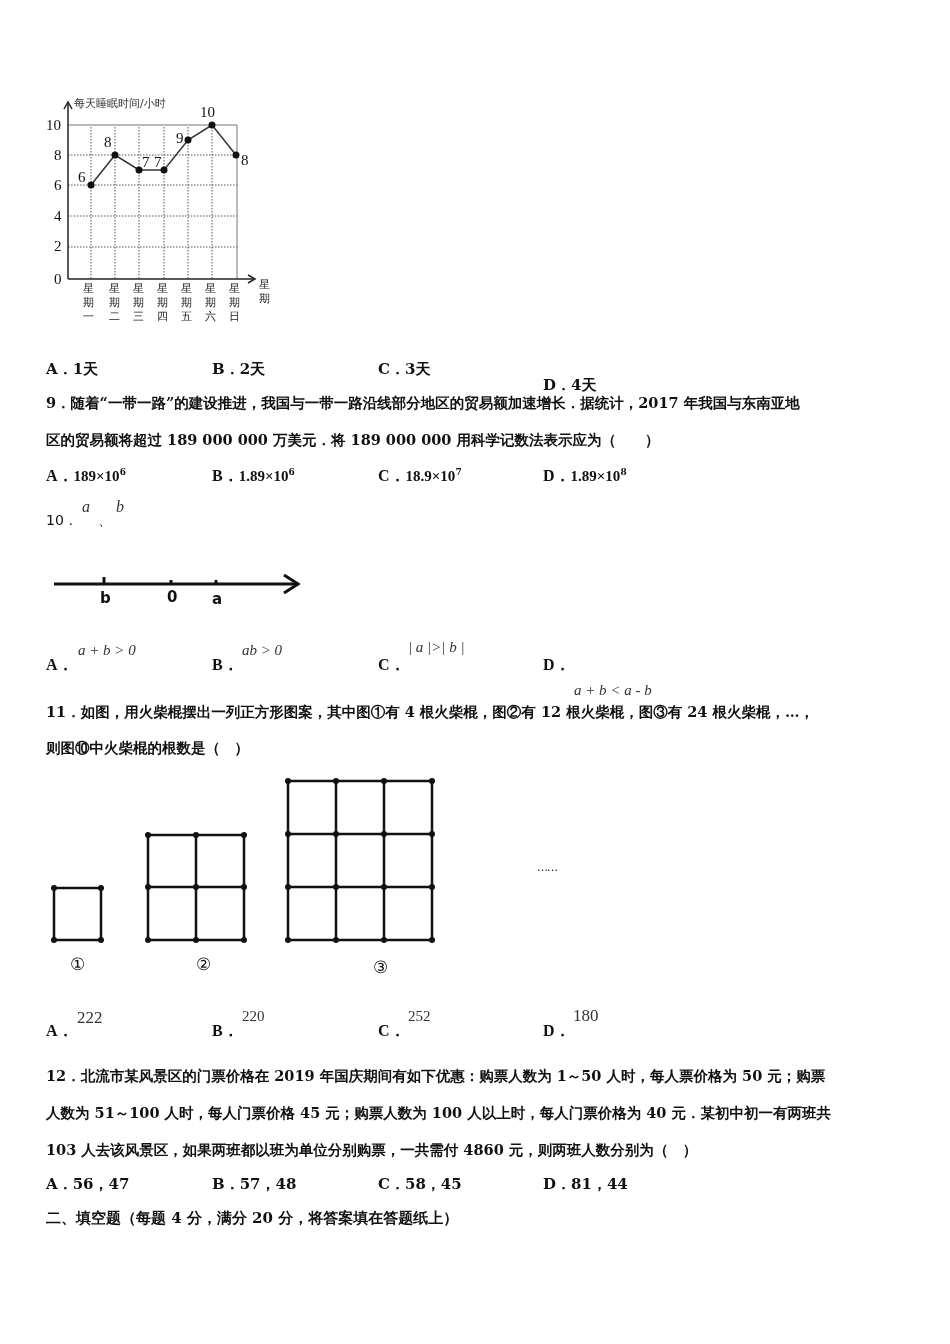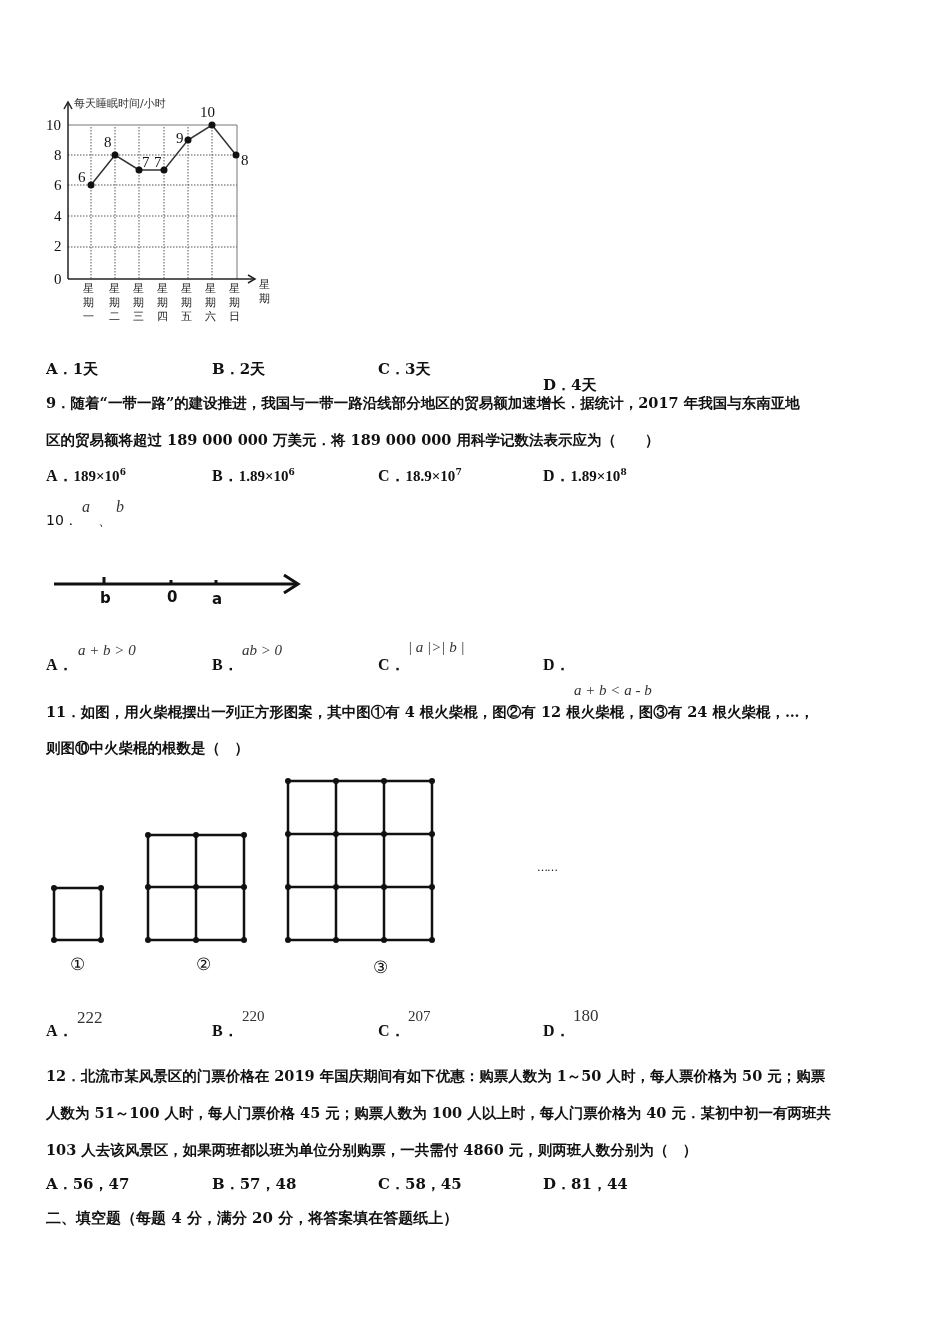--- a/index.html
+++ b/index.html
@@ -237,21 +237,21 @@
 <div class="abs" style="left:46px; top:1008px; width:120px; height:32px;">
   <span class="abs opt-label" style="left:0; top:13px;">A．</span>
   <span class="abs num-plain" style="left:31px; top:0;">222</span>
 </div>
 <div class="abs" style="left:212px; top:1008px; width:120px; height:32px;">
   <span class="abs opt-label" style="left:0; top:13px;">B．</span>
   <span class="abs num-plain" style="left:30px; top:0; font-size:15px;">220</span>
 </div>
 <div class="abs" style="left:378px; top:1008px; width:120px; height:32px;">
   <span class="abs opt-label" style="left:0; top:13px;">C．</span>
-  <span class="abs num-plain" style="left:30px; top:0; font-size:15px;">207</span>
+  <span class="abs num-plain" style="left:30px; top:0; font-size:15px;">252</span>
 </div>
 <div class="abs" style="left:543px; top:1008px; width:120px; height:32px;">
   <span class="abs opt-label" style="left:0; top:13px;">D．</span>
   <span class="abs num-plain" style="left:30px; top:-2px;">180</span>
 </div>
 
 <div class="abs q-text" style="left:46px; top:1059px; font-size:14.5px;">12．北流市某风景区的门票价格在 2019 年国庆期间有如下优惠：购票人数为 1～50 人时，每人票价格为 50 元；购票</div>
 <div class="abs q-text" style="left:46px; top:1096px; font-size:14.5px;">人数为 51～100 人时，每人门票价格 45 元；购票人数为 100 人以上时，每人门票价格为 40 元．某初中初一有两班共</div>
 <div class="abs q-text" style="left:46px; top:1133px; font-size:14.5px;">103 人去该风景区，如果两班都以班为单位分别购票，一共需付 4860 元，则两班人数分别为（　）</div>
 

